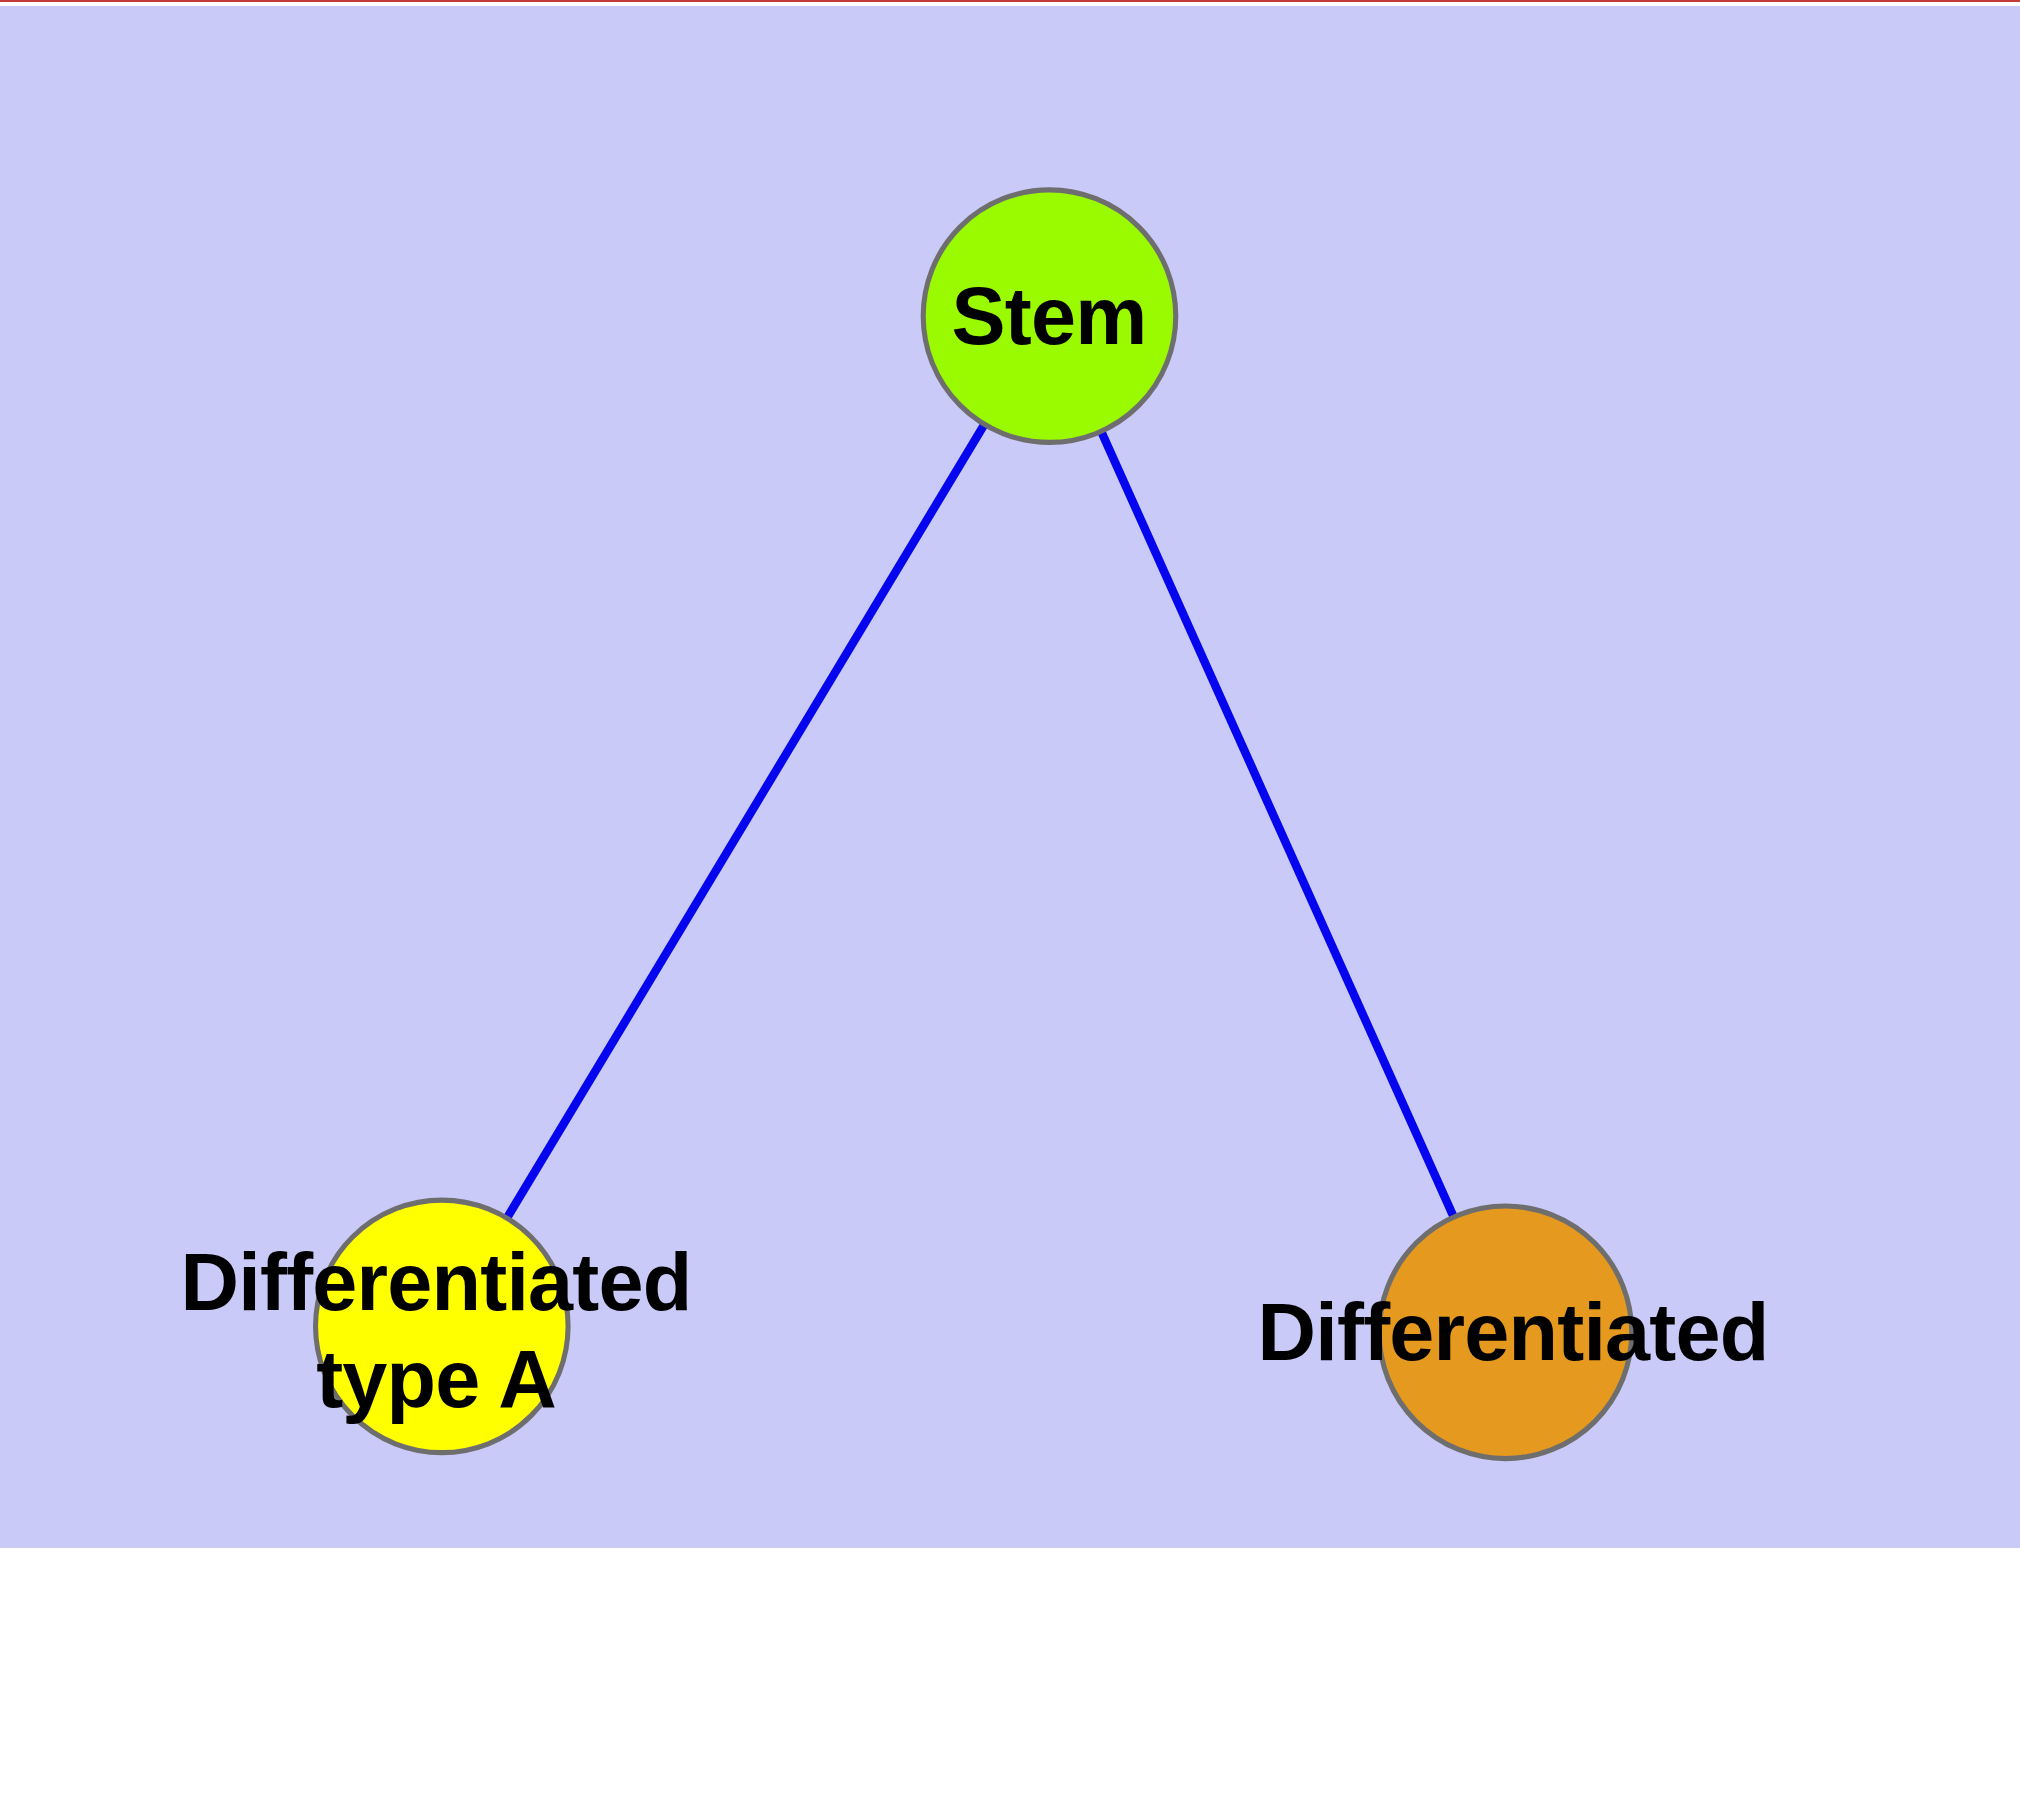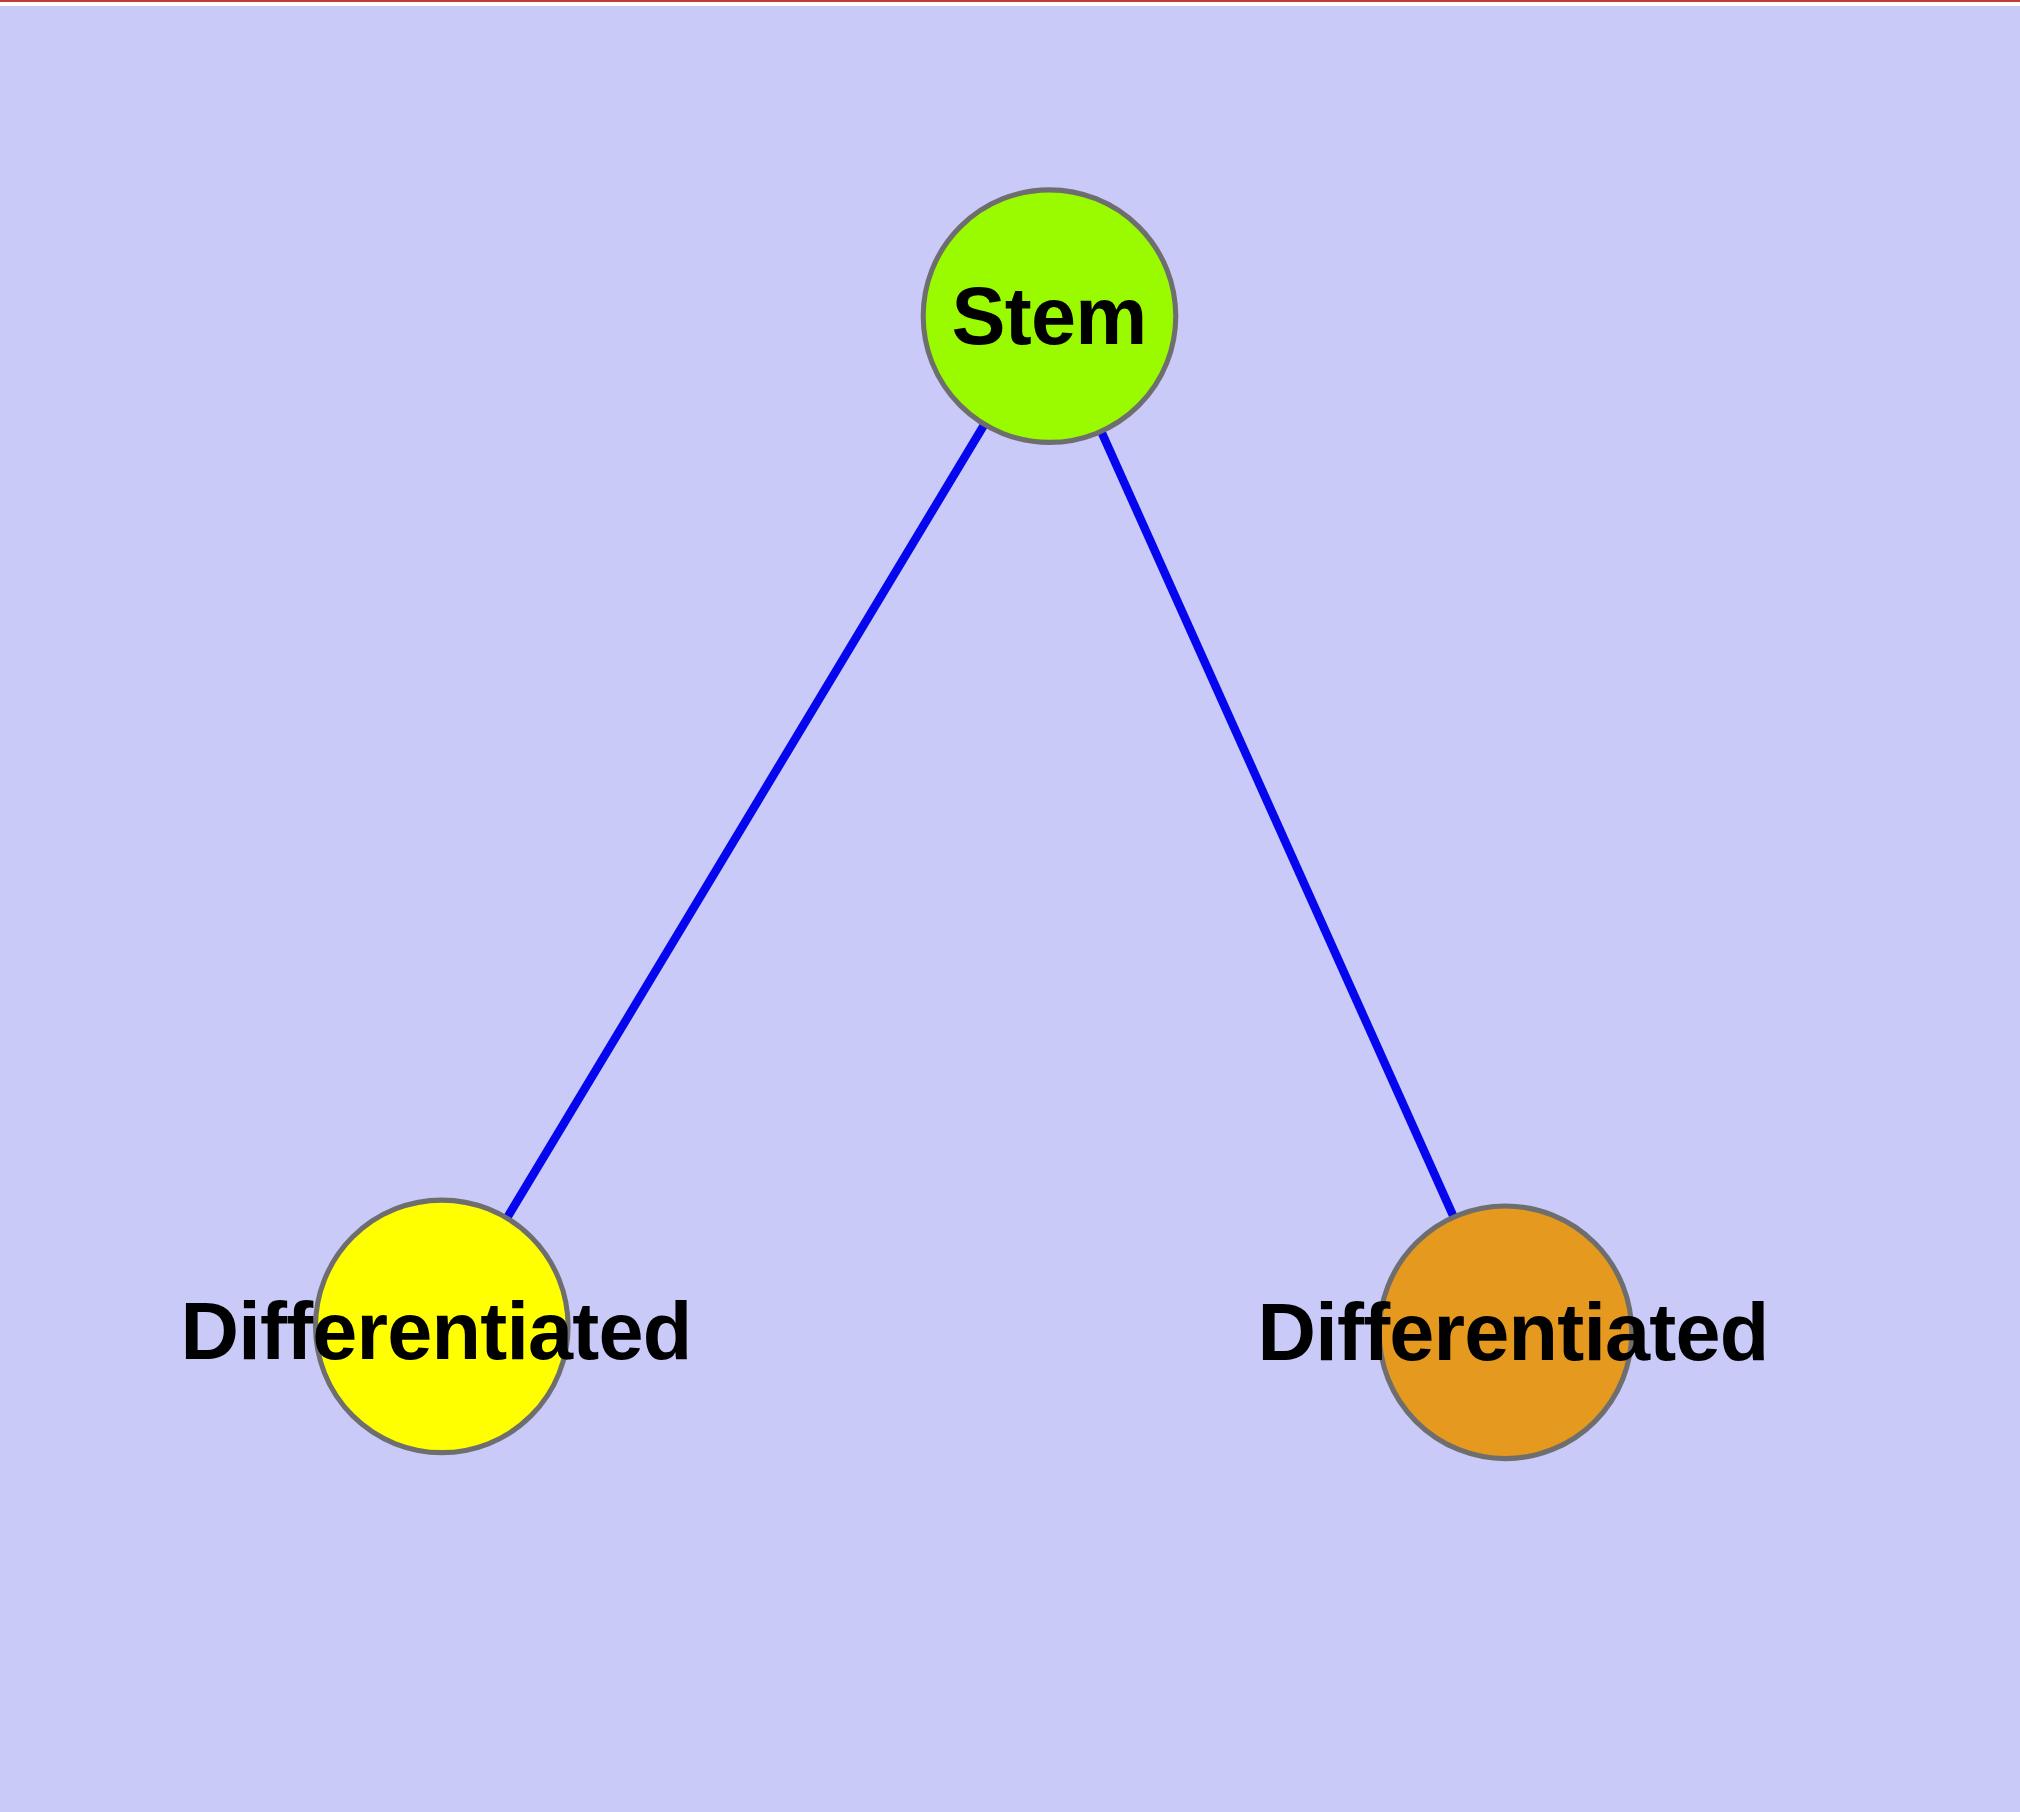--- a/index.html
+++ b/index.html
@@ -2,21 +2,21 @@
 <html style="font-size:13.6px"><head>
 <meta charset="utf-8">
 <style>
   html, body {
     margin: 0;
     padding: 0;
   }
   .canvas {
     position: relative;
     width: 2021px;
-    height: 1812px;
+    height: 1548px;
     overflow: hidden;
     font-family: "Liberation Sans", sans-serif;
   }
   .top-edge-line {
     position: absolute;
     top: 0; left: 0; right: 0;
     height: 1.7px;
     z-index: 5;
   }
   .top-edge-strip {
@@ -59,20 +59,21 @@
 
     <circle cx="1238" cy="373" r="149" stroke-width="6" style="fill: rgb(154, 251, 0); stroke: rgb(110, 110, 110);"></circle>
     <circle cx="521" cy="1565" r="149" stroke-width="6" style="fill: rgb(255, 255, 0); stroke: rgb(110, 110, 110);"></circle>
     <circle cx="1776" cy="1572" r="149" stroke-width="6" style="fill: rgb(229, 153, 30); stroke: rgb(110, 110, 110);"></circle>
   </svg>
 
   <div class="node-label" style="left: 1049px; top: 316px; color: rgb(0, 0, 0);">Stem</div>
 
   <div class="node-label" style="left: 436px; top: 1331px; color: rgb(0, 0, 0);">
     <div>Differentiated</div>
+    <div>type A</div>
   </div>
 
   <div class="node-label" style="left: 1513px; top: 1332px; color: rgb(0, 0, 0);">
     <div>Differentiated</div>
   </div>
 
 </div>
 
 
 </body></html>

